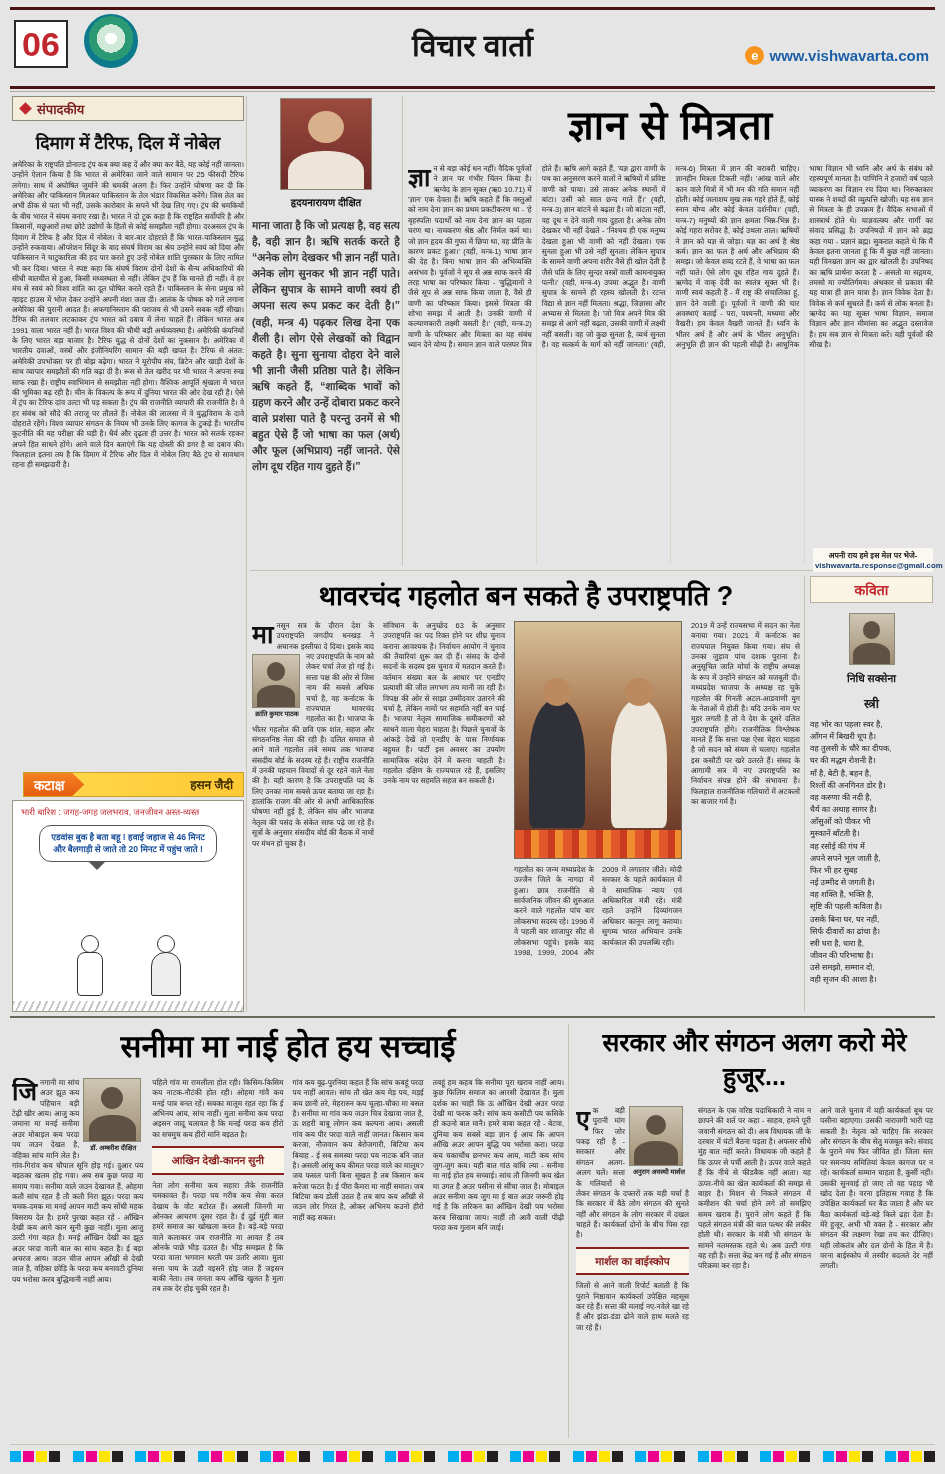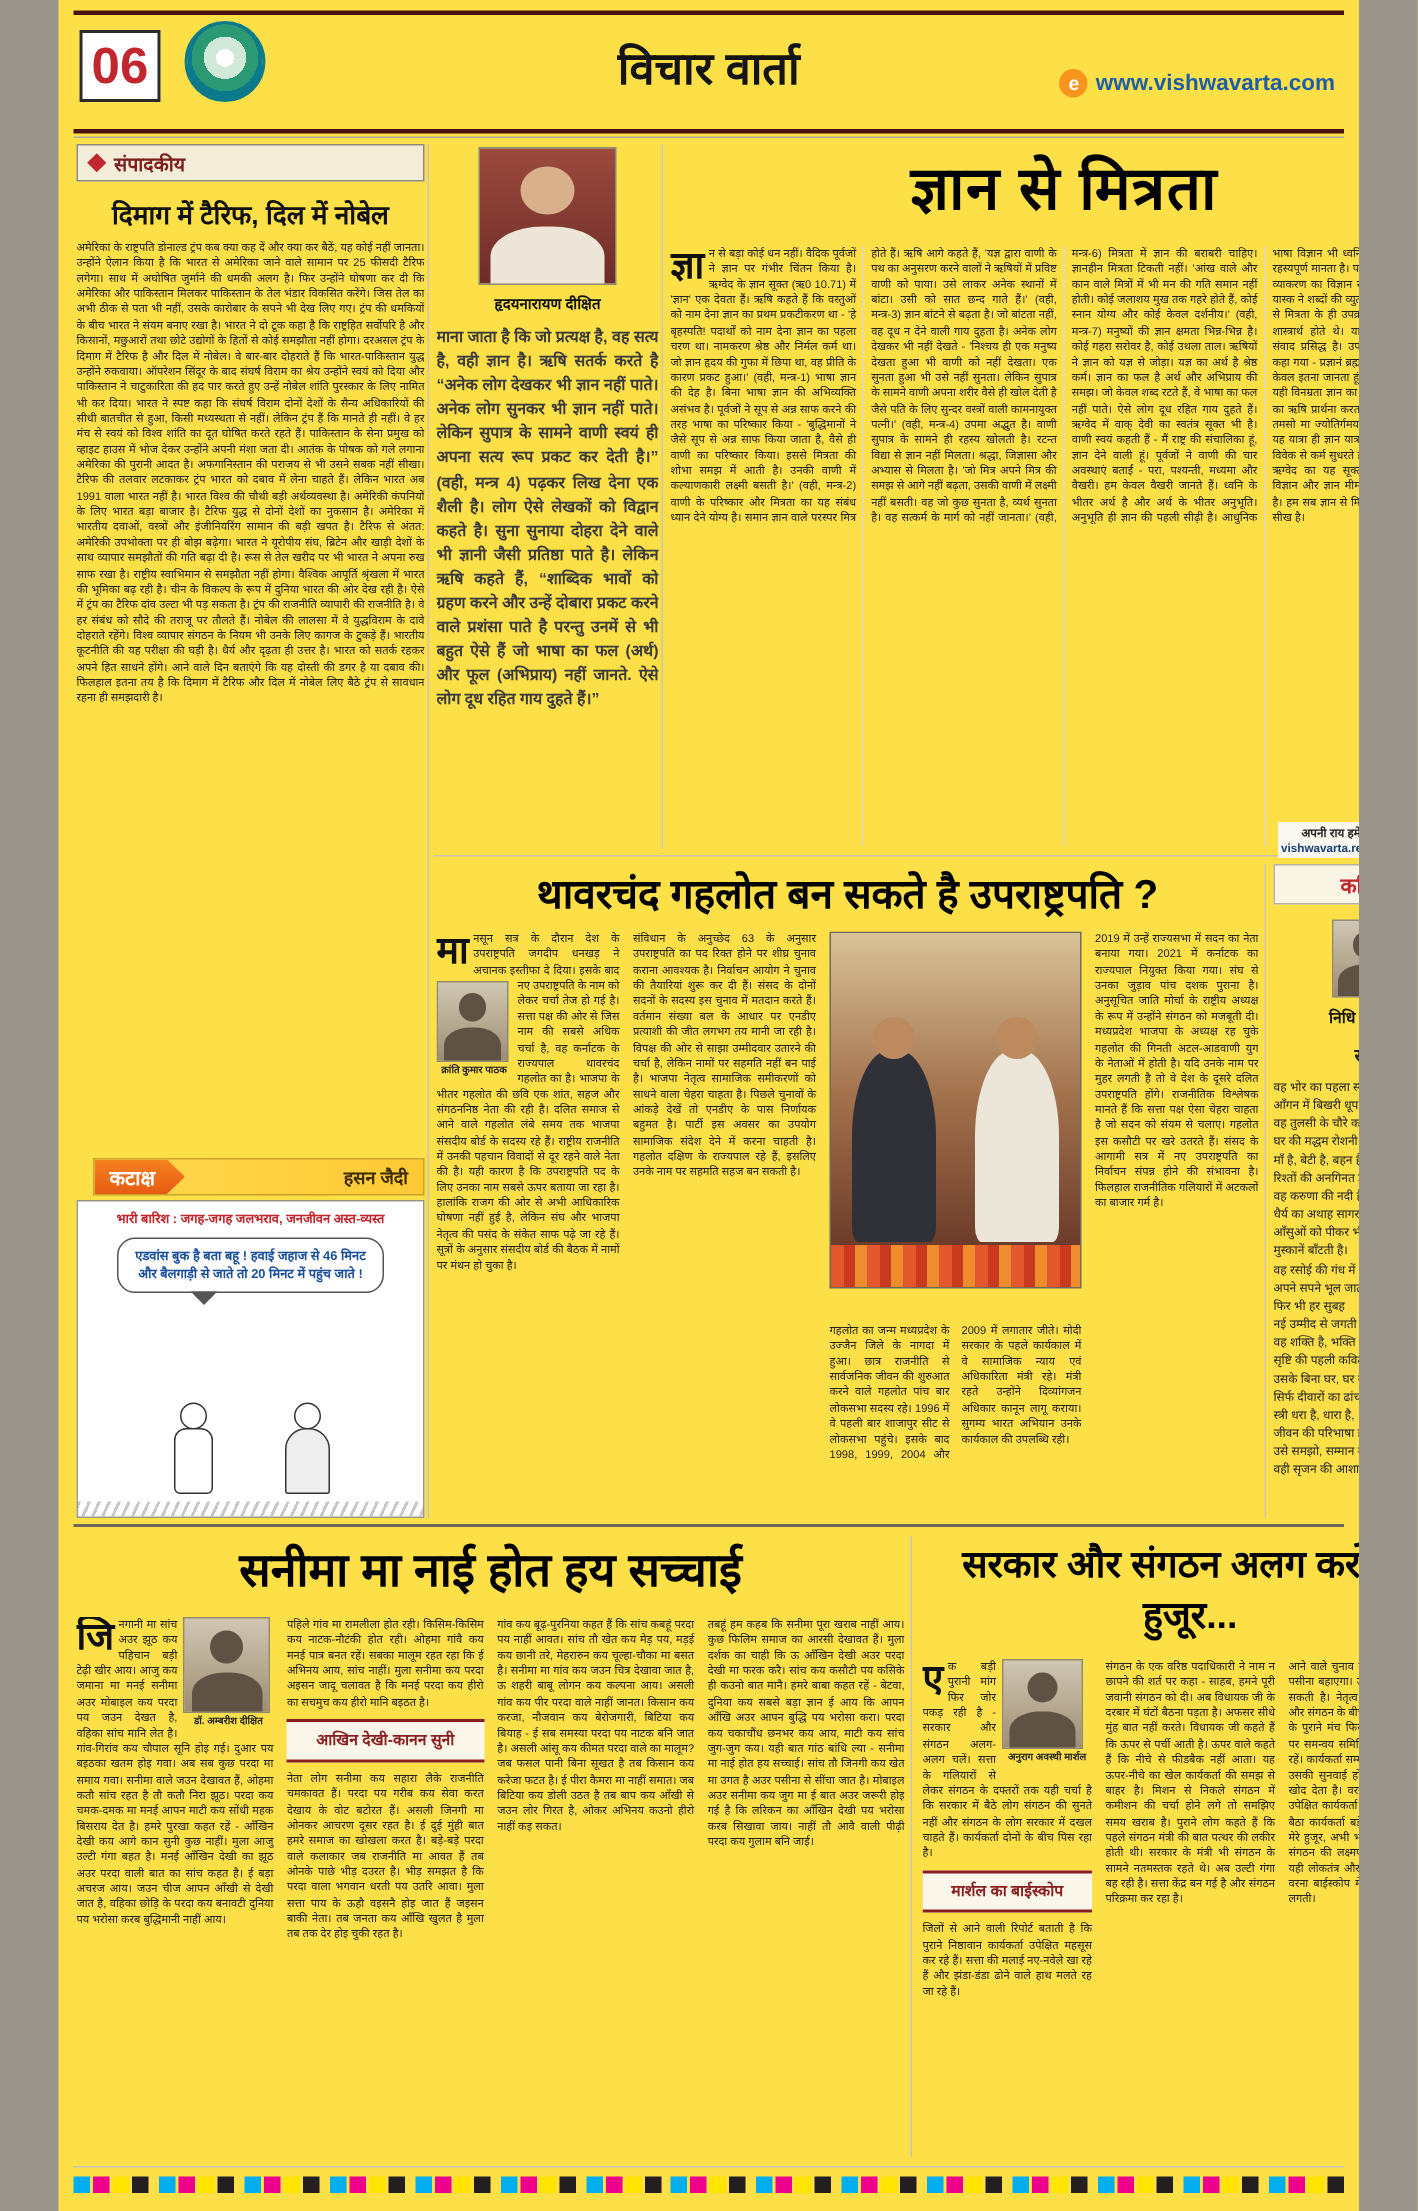--- a/index.html
+++ b/index.html
@@ -1,19 +1,19 @@
 <!DOCTYPE html>
 <html><head>
 <meta charset="utf-8">
 <style>
   * { box-sizing: border-box; margin: 0; padding: 0; }
   html,body { background:#9a958c; }
   .page {
-    position: relative; width: 867px; height: 1474px; margin: 0 auto;
-    background: #fde047; color:#1c1c1c; overflow: hidden;
+    position: relative; width: 945px; height: 1474px; margin: 0 auto;
+    background: #e5e5e5; color:#1c1c1c; overflow: hidden;
     font-family: "Liberation Sans", sans-serif;
   }
   
   .rule { position:absolute; background:#c9c4b6; }
   .rule-top    { left:10px; right:10px; top:7px;  height:3px;   background:#4a1212; }
   .rule-hdr-a  { left:10px; right:10px; top:86px; height:2.5px; background:#4a1212; }
   .rule-hdr-b  { left:10px; right:10px; top:91px; height:1px;   background:#b0aa9c; }
   .rule-a { left:246px; top:96px;  width:1px; height:916px; }
   .rule-b { left:402px; top:96px;  width:1px; height:470px; }
   .rule-f { left:250px; top:570px; width:683px; height:1px; }
@@ -63,21 +63,21 @@
   .kataksh { position:absolute; left:12px; top:772px; width:232px; }
   .kx-head { display:flex; height:25px; background:linear-gradient(90deg,#ffd94f,#ffc935);
     border:1px solid #c9a227;margin-left:11px; }
   .kx-label { background:linear-gradient(180deg,#f58220,#e65c12); color:#fff; font-weight:bold;
     font-size:13.5px; padding:0 20px 0 10px; display:flex; align-items:center;
     clip-path:polygon(0 0,80% 0,100% 50%,80% 100%,0 100%); }
   .kx-author { flex:1; display:flex; align-items:center; justify-content:flex-end;
     padding-right:10px; font-size:12px; font-weight:bold; color:#3f2d00; }
   .kx-box { margin-top:3px; border:1px solid #9b9685; background:#fff; height:212px;
     position:relative; overflow:hidden; }
-  .kx-caption { color:#c1272d; font-weight:bold; font-size:8.6px; text-align:center; padding:5px 8px 0; }
+  .kx-caption { color:#c1272d; font-weight:normal; font-size:8.6px; text-align:left; padding:5px 8px 0; }
   .kx-bubble { width:178px; margin:7px auto 0; border:1.3px solid #555; border-radius:12px;
     background:#fff; color:#194f9b; font-weight:bold; font-size:8.6px; text-align:center;
     padding:6px 8px; position:relative; line-height:1.35; }
   .kx-bubble::after { content:""; position:absolute; left:48px; bottom:-9px;
     border:9px solid transparent; border-top-color:#555; border-bottom:0; }
   .kx-figs { position:absolute; bottom:14px; left:0; right:0; display:flex;
     justify-content:center; gap:48px; }
   .toon { width:28px; height:62px; position:relative; display:block; }
   .toon::before { content:""; position:absolute; top:0; left:50%; transform:translateX(-50%);
     width:16px; height:16px; border-radius:50%; border:1.4px solid #333; background:#fff; }
@@ -108,21 +108,21 @@
   .vp-mid { width:168px; }
   .vp-photo { width:168px; height:238px; border:1px solid #6f6a5c; position:relative; overflow:hidden;
     background:linear-gradient(180deg,#d8c198 0%,#a3734e 45%,#5e2c20 100%); }
   .vpf { position:absolute; bottom:30px; width:56px; height:128px; border-radius:45% 45% 8% 8%; }
   .vpf::before { content:""; position:absolute; top:-22px; left:14px; width:28px; height:28px;
     border-radius:50%; background:#bd8a5f; }
   .vpf-l { left:14px; background:#2f3038; }
   .vpf-r { right:14px; background:#ebe6d9; }
   .vp-flowers { position:absolute; bottom:0; left:0; right:0; height:28px;
     background:repeating-linear-gradient(90deg,#e2572b 0 9px,#c93a1f 9px 16px,#ef8c2e 16px 24px); }
-  .vp-midtext { margin-top:23px; height:136px; column-count:2; column-gap:8px; overflow:hidden; }
+  .vp-midtext { margin-top:6px; height:136px; column-count:2; column-gap:8px; overflow:hidden; }
   .byfig { float:left; width:50px; margin:2px 4px 2px 0; clear:left; }
   .byphoto { width:48px; height:54px; }
   .byname { font-size:6.6px; font-weight:bold; text-align:center; margin-top:2px; line-height:1.25; }
   .byfig-r { float:right; width:60px; margin:0 0 3px 4px; clear:none; }
   .byphoto2 { width:58px; height:64px; }
   .byphoto3 { width:54px; height:60px; }
   
   .poem { position:absolute; left:810px; top:576px; width:123px; }
   .poem-label { border:1px solid #b7b0a0; background:#faf4e4; color:#c1272d; font-weight:bold;
     font-size:14px; text-align:center; padding:3px 18px; }

